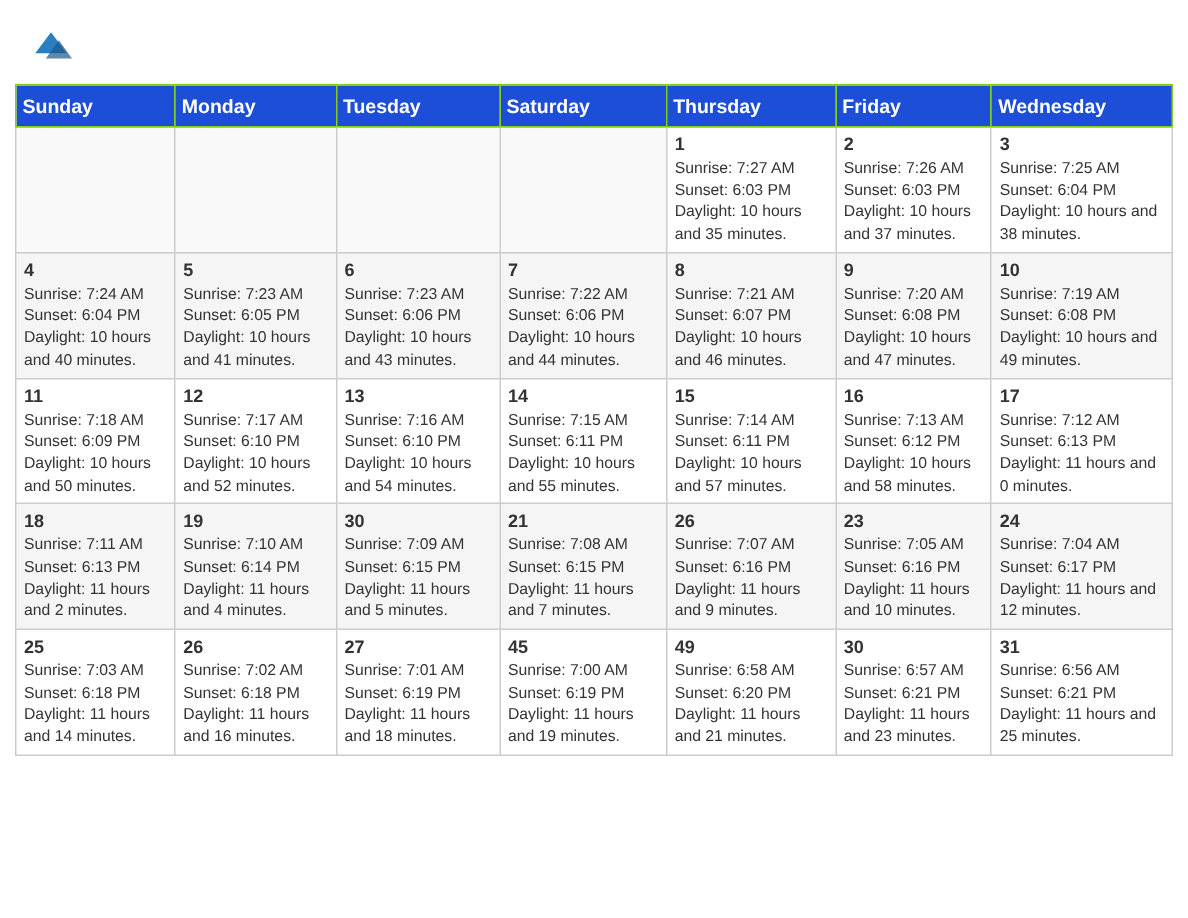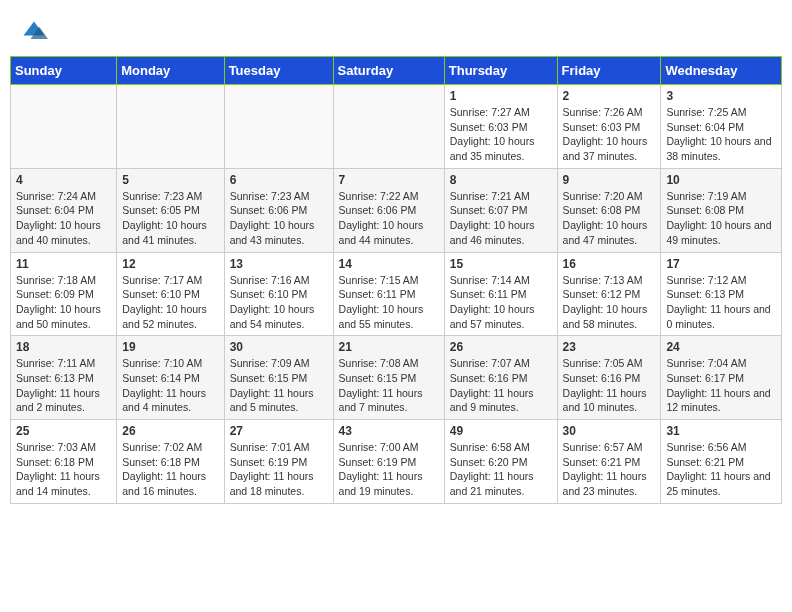--- a/index.html
+++ b/index.html
@@ -166,19 +166,19 @@
         <td><span class="day-num">30</span><span class="day-info">Sunrise: 7:09 AM<br>Sunset: 6:15 PM<br>Daylight: 11 hours and 5 minutes.</span></td>
         <td><span class="day-num">21</span><span class="day-info">Sunrise: 7:08 AM<br>Sunset: 6:15 PM<br>Daylight: 11 hours and 7 minutes.</span></td>
         <td><span class="day-num">26</span><span class="day-info">Sunrise: 7:07 AM<br>Sunset: 6:16 PM<br>Daylight: 11 hours and 9 minutes.</span></td>
         <td><span class="day-num">23</span><span class="day-info">Sunrise: 7:05 AM<br>Sunset: 6:16 PM<br>Daylight: 11 hours and 10 minutes.</span></td>
         <td><span class="day-num">24</span><span class="day-info">Sunrise: 7:04 AM<br>Sunset: 6:17 PM<br>Daylight: 11 hours and 12 minutes.</span></td>
       </tr>
       <tr>
         <td><span class="day-num">25</span><span class="day-info">Sunrise: 7:03 AM<br>Sunset: 6:18 PM<br>Daylight: 11 hours and 14 minutes.</span></td>
         <td><span class="day-num">26</span><span class="day-info">Sunrise: 7:02 AM<br>Sunset: 6:18 PM<br>Daylight: 11 hours and 16 minutes.</span></td>
         <td><span class="day-num">27</span><span class="day-info">Sunrise: 7:01 AM<br>Sunset: 6:19 PM<br>Daylight: 11 hours and 18 minutes.</span></td>
-        <td><span class="day-num">43</span><span class="day-info">Sunrise: 7:00 AM<br>Sunset: 6:19 PM<br>Daylight: 11 hours and 19 minutes.</span></td>
+        <td><span class="day-num">45</span><span class="day-info">Sunrise: 7:00 AM<br>Sunset: 6:19 PM<br>Daylight: 11 hours and 19 minutes.</span></td>
         <td><span class="day-num">49</span><span class="day-info">Sunrise: 6:58 AM<br>Sunset: 6:20 PM<br>Daylight: 11 hours and 21 minutes.</span></td>
         <td><span class="day-num">30</span><span class="day-info">Sunrise: 6:57 AM<br>Sunset: 6:21 PM<br>Daylight: 11 hours and 23 minutes.</span></td>
         <td><span class="day-num">31</span><span class="day-info">Sunrise: 6:56 AM<br>Sunset: 6:21 PM<br>Daylight: 11 hours and 25 minutes.</span></td>
       </tr>
     </tbody>
 </table>
 
 </body></html>

